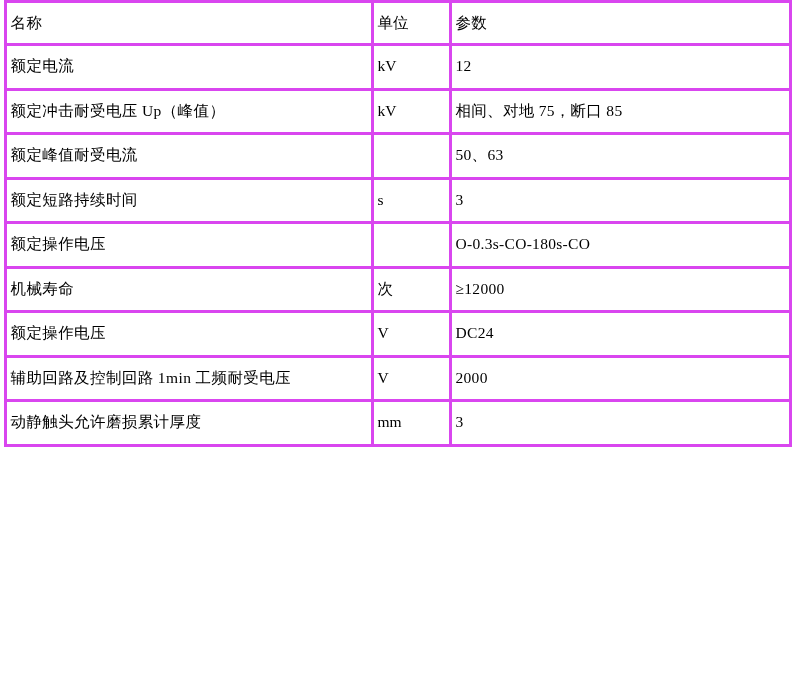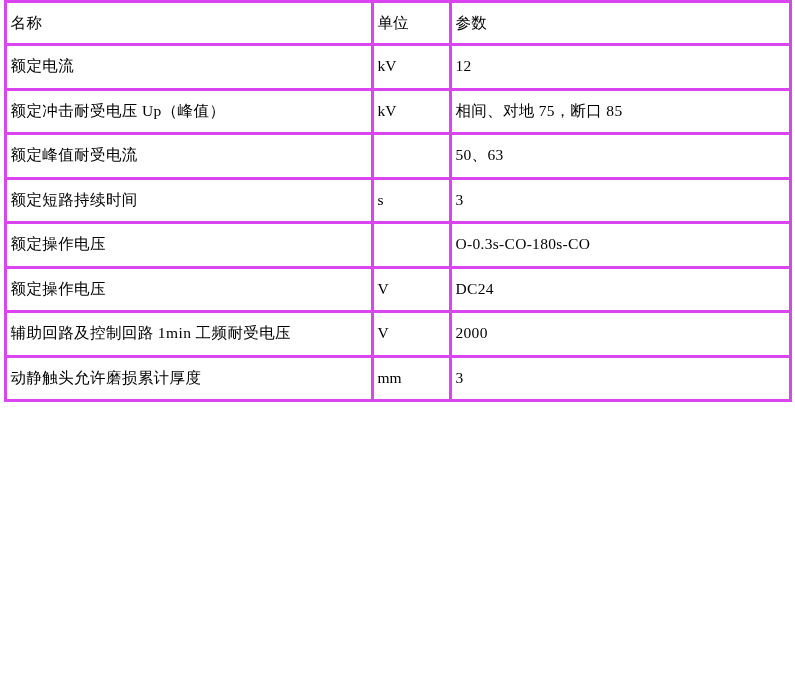--- a/index.html
+++ b/index.html
@@ -85,20 +85,25 @@
         <td class="name-cell">额定短路持续时间</td>
         <td class="unit-cell">s</td>
         <td class="param-cell">3</td>
       </tr>
       <tr>
         <td class="name-cell">额定操作电压</td>
         <td class="unit-cell"></td>
         <td class="param-cell">O-0.3s-CO-180s-CO</td>
       </tr>
       <tr>
+        <td class="name-cell">机械寿命</td>
+        <td class="unit-cell">次</td>
+        <td class="param-cell">≥12000</td>
+      </tr>
+      <tr>
         <td class="name-cell">额定操作电压</td>
         <td class="unit-cell">V</td>
         <td class="param-cell">DC24</td>
       </tr>
       <tr>
         <td class="name-cell">辅助回路及控制回路 1min 工频耐受电压</td>
         <td class="unit-cell">V</td>
         <td class="param-cell">2000</td>
       </tr>
       <tr>

